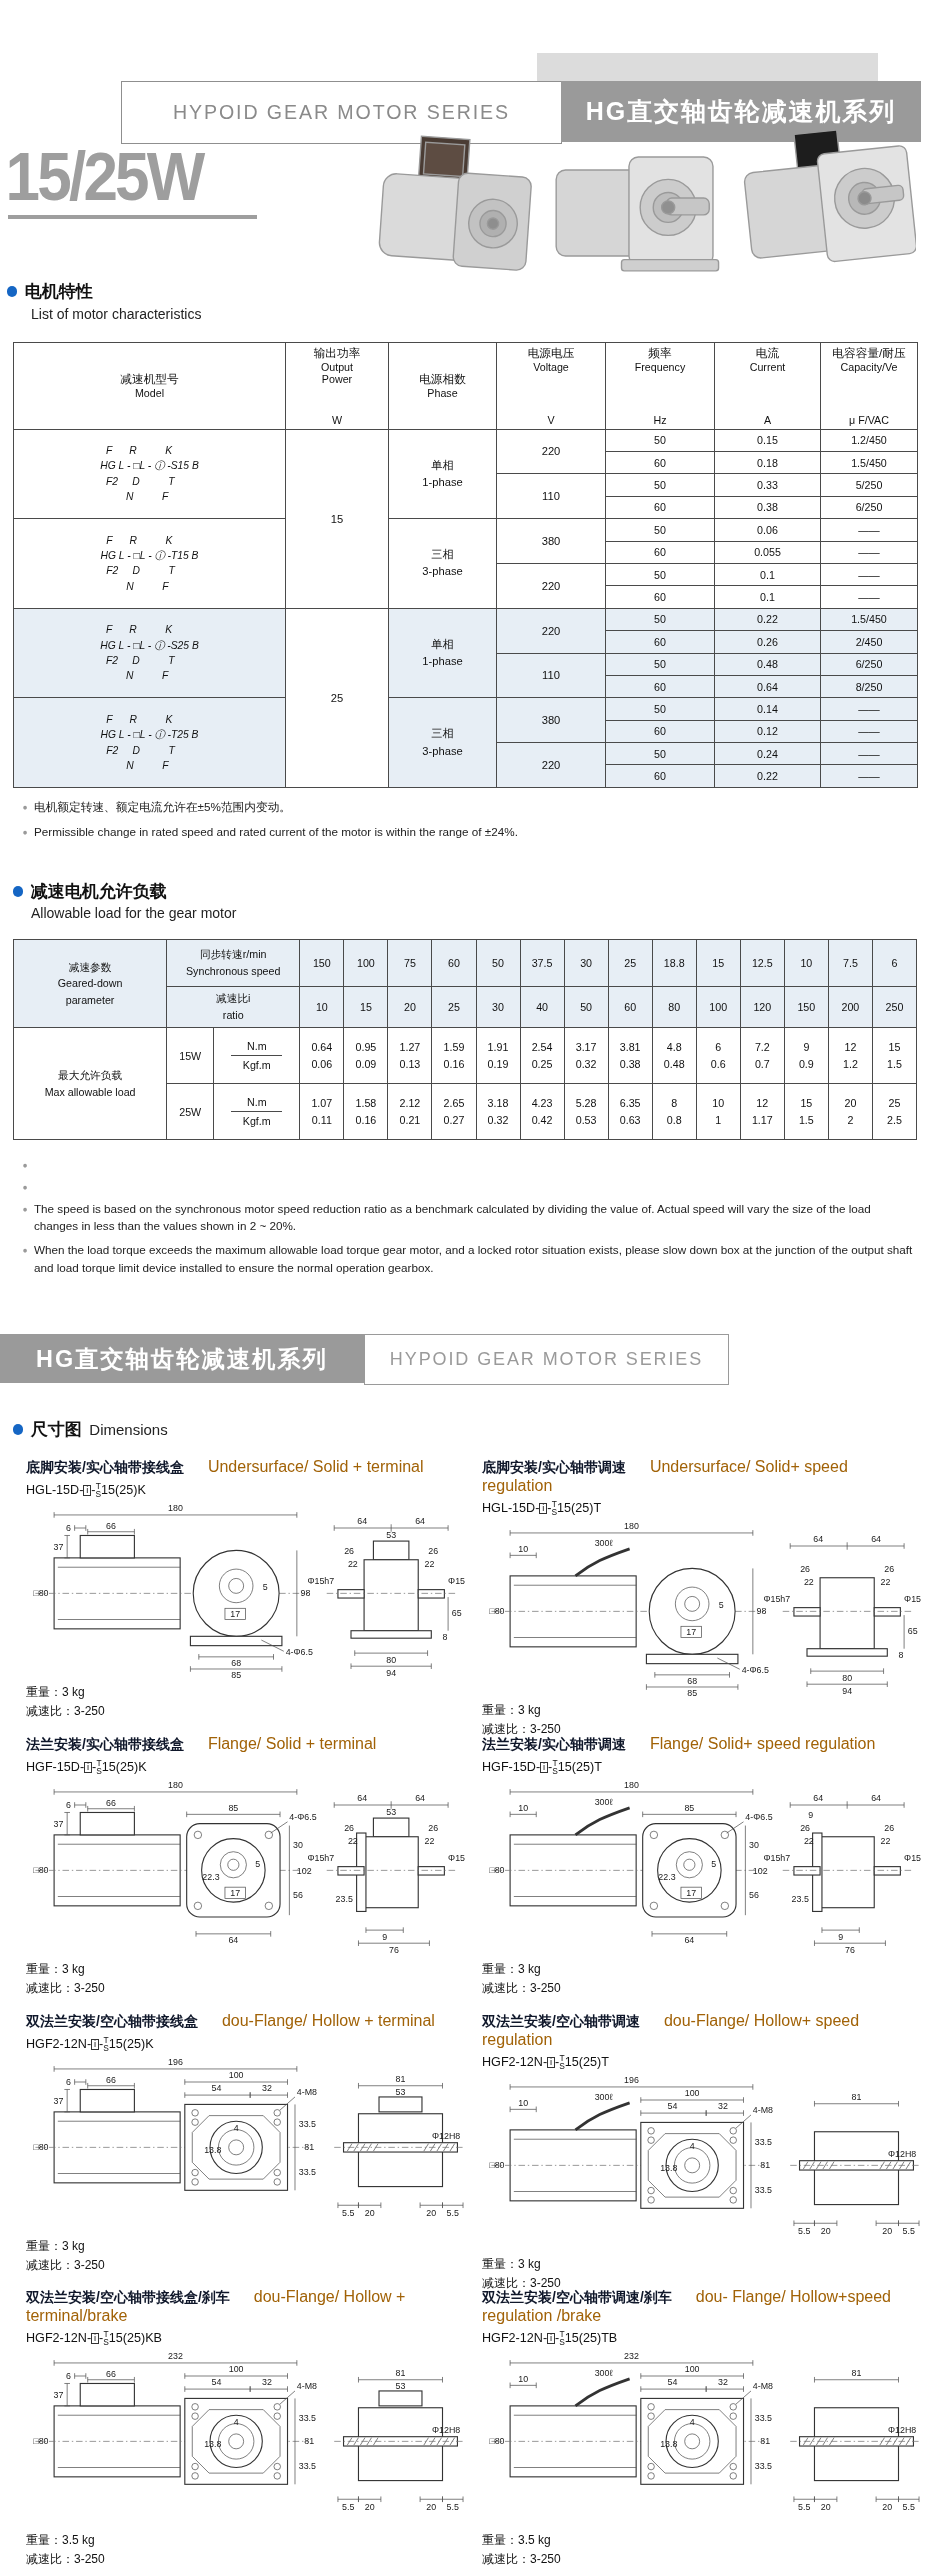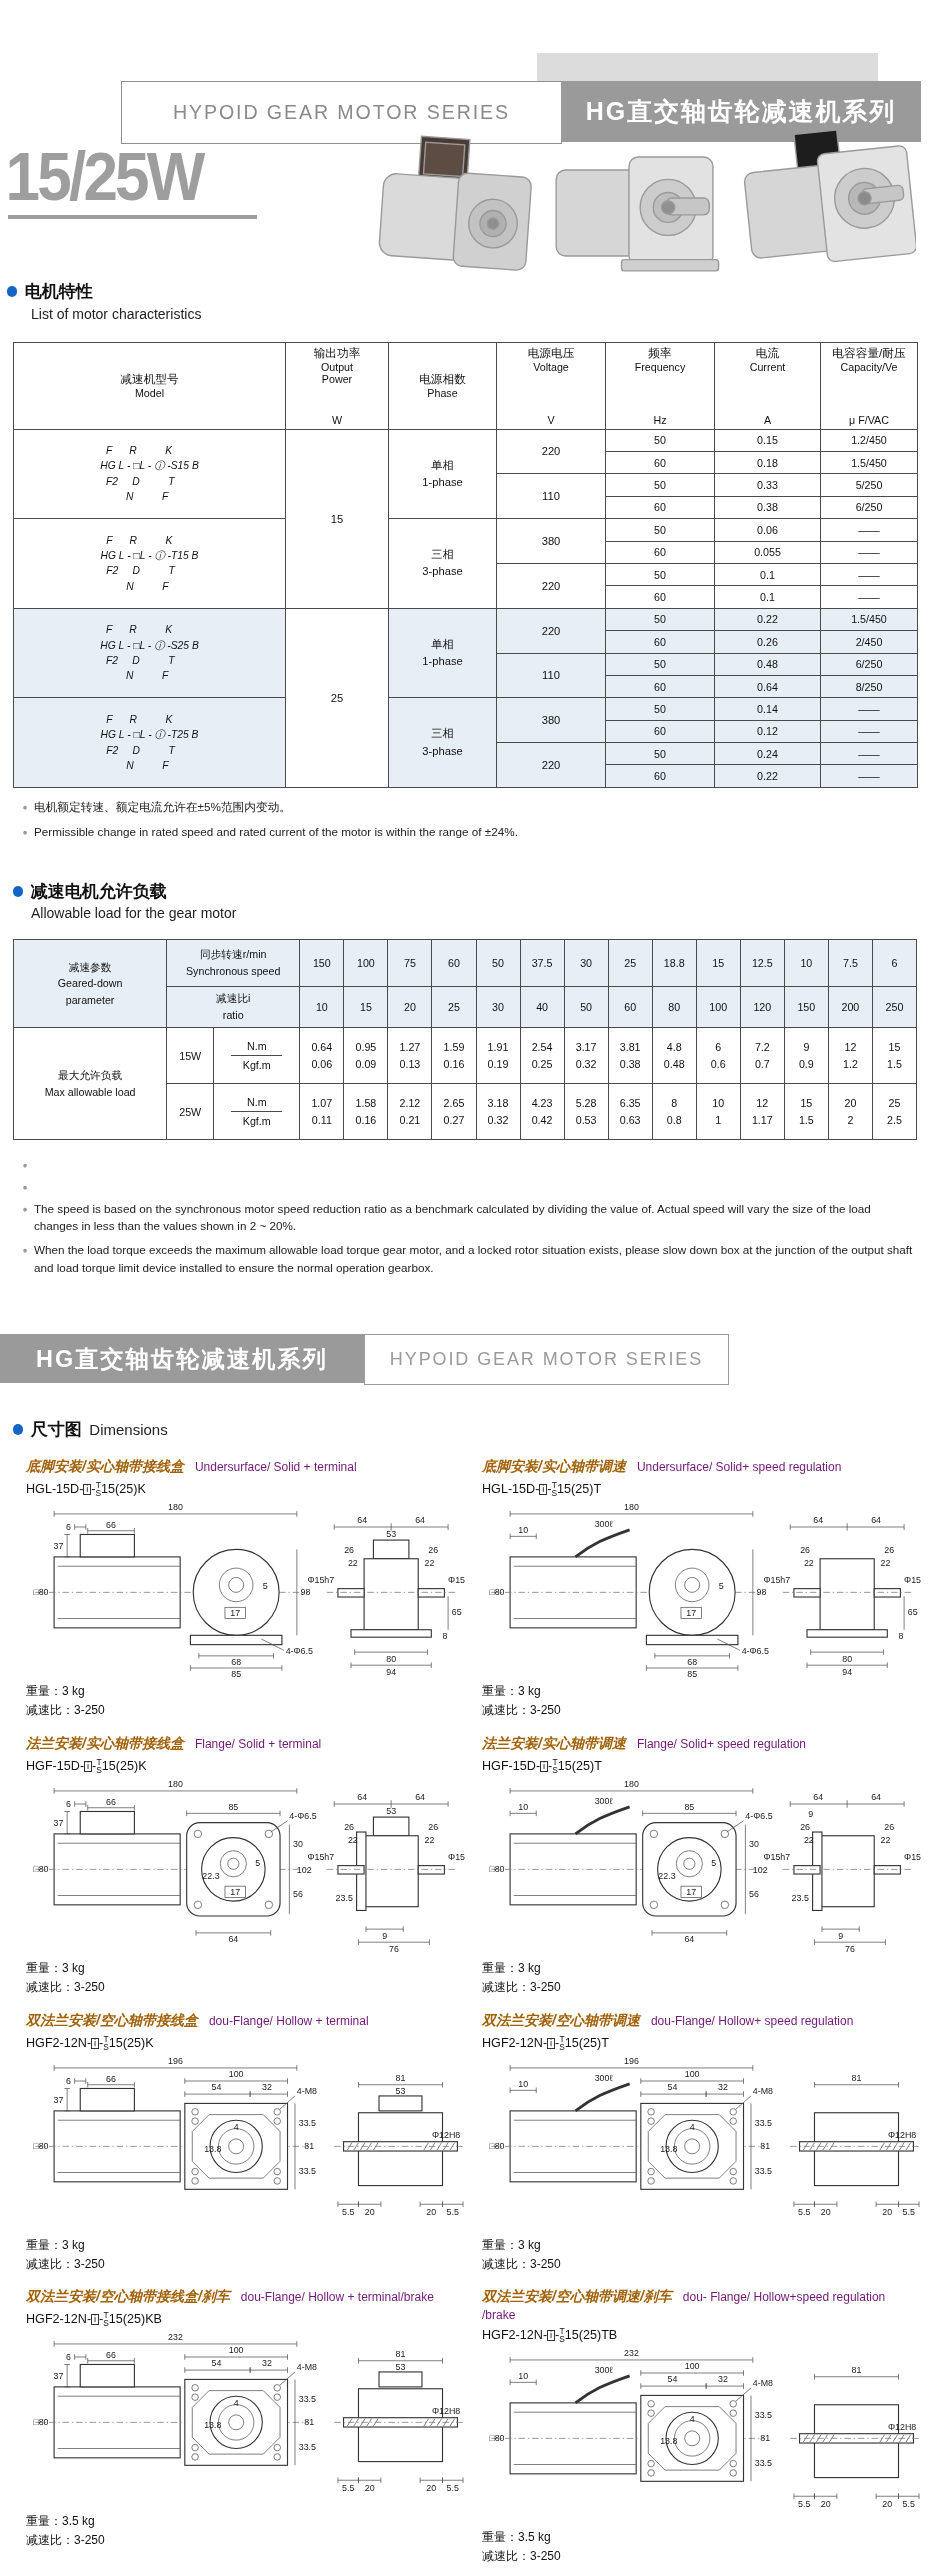--- a/index.html
+++ b/index.html
@@ -42,22 +42,22 @@
   .note{font-size:11.7px;color:#222;display:flex;gap:6.5px;line-height:1.5;}
   .note .b{color:#9a9a9a;font-size:8.4px;padding-top:2.8px;}
   
   .hdr2-zh{background:#9a9a9a;display:flex;align-items:center;justify-content:center;
            color:#fff;font-size:23.4px;font-weight:bold;letter-spacing:1.9px;}
   .hdr2-en{border:1.9px solid #9a9a9a;background:#fff;display:flex;align-items:center;justify-content:center;
            color:#9a9a9a;font-size:18px;letter-spacing:1.9px;}
   
   .dimblock{position:absolute;width:439px;}
   .dimblock .t{font-size:14px;}
-  .dimblock .t .zh{font-weight:bold;color:#a16207;font-style:italic;}
-  .dimblock .t .en{font-size:12px;color:#701a75;margin-left:11px;}
+  .dimblock .t .zh{font-weight:bold;color:#0f172a;}
+  .dimblock .t .en{font-size:16px;color:#a16207;margin-left:24px;}
   .dimblock .model{font-size:12.6px;margin-top:4.7px;color:#111;}
   .frac{display:inline-flex;flex-direction:column;font-size:8.4px;line-height:1;vertical-align:middle;text-align:center;}
   .boxi{display:inline-block;border:0.9px solid #333;font-size:9.3px;line-height:9.3px;padding:0 1.9px;vertical-align:0.9px;}
   .dimblock svg{display:block;margin-top:1.9px;}
   .wt{font-size:12px;color:#111;line-height:1.55;}
   svg text{font-size:9.5px;fill:#1a1a1a;}
   .part{fill:#fff;stroke:#333;stroke-width:1.2;}
   .thin{stroke:#555;stroke-width:0.8;fill:none;}
   .cl{stroke:#777;stroke-width:0.8;stroke-dasharray:7 3 1.5 3;fill:none;}
 </style>

